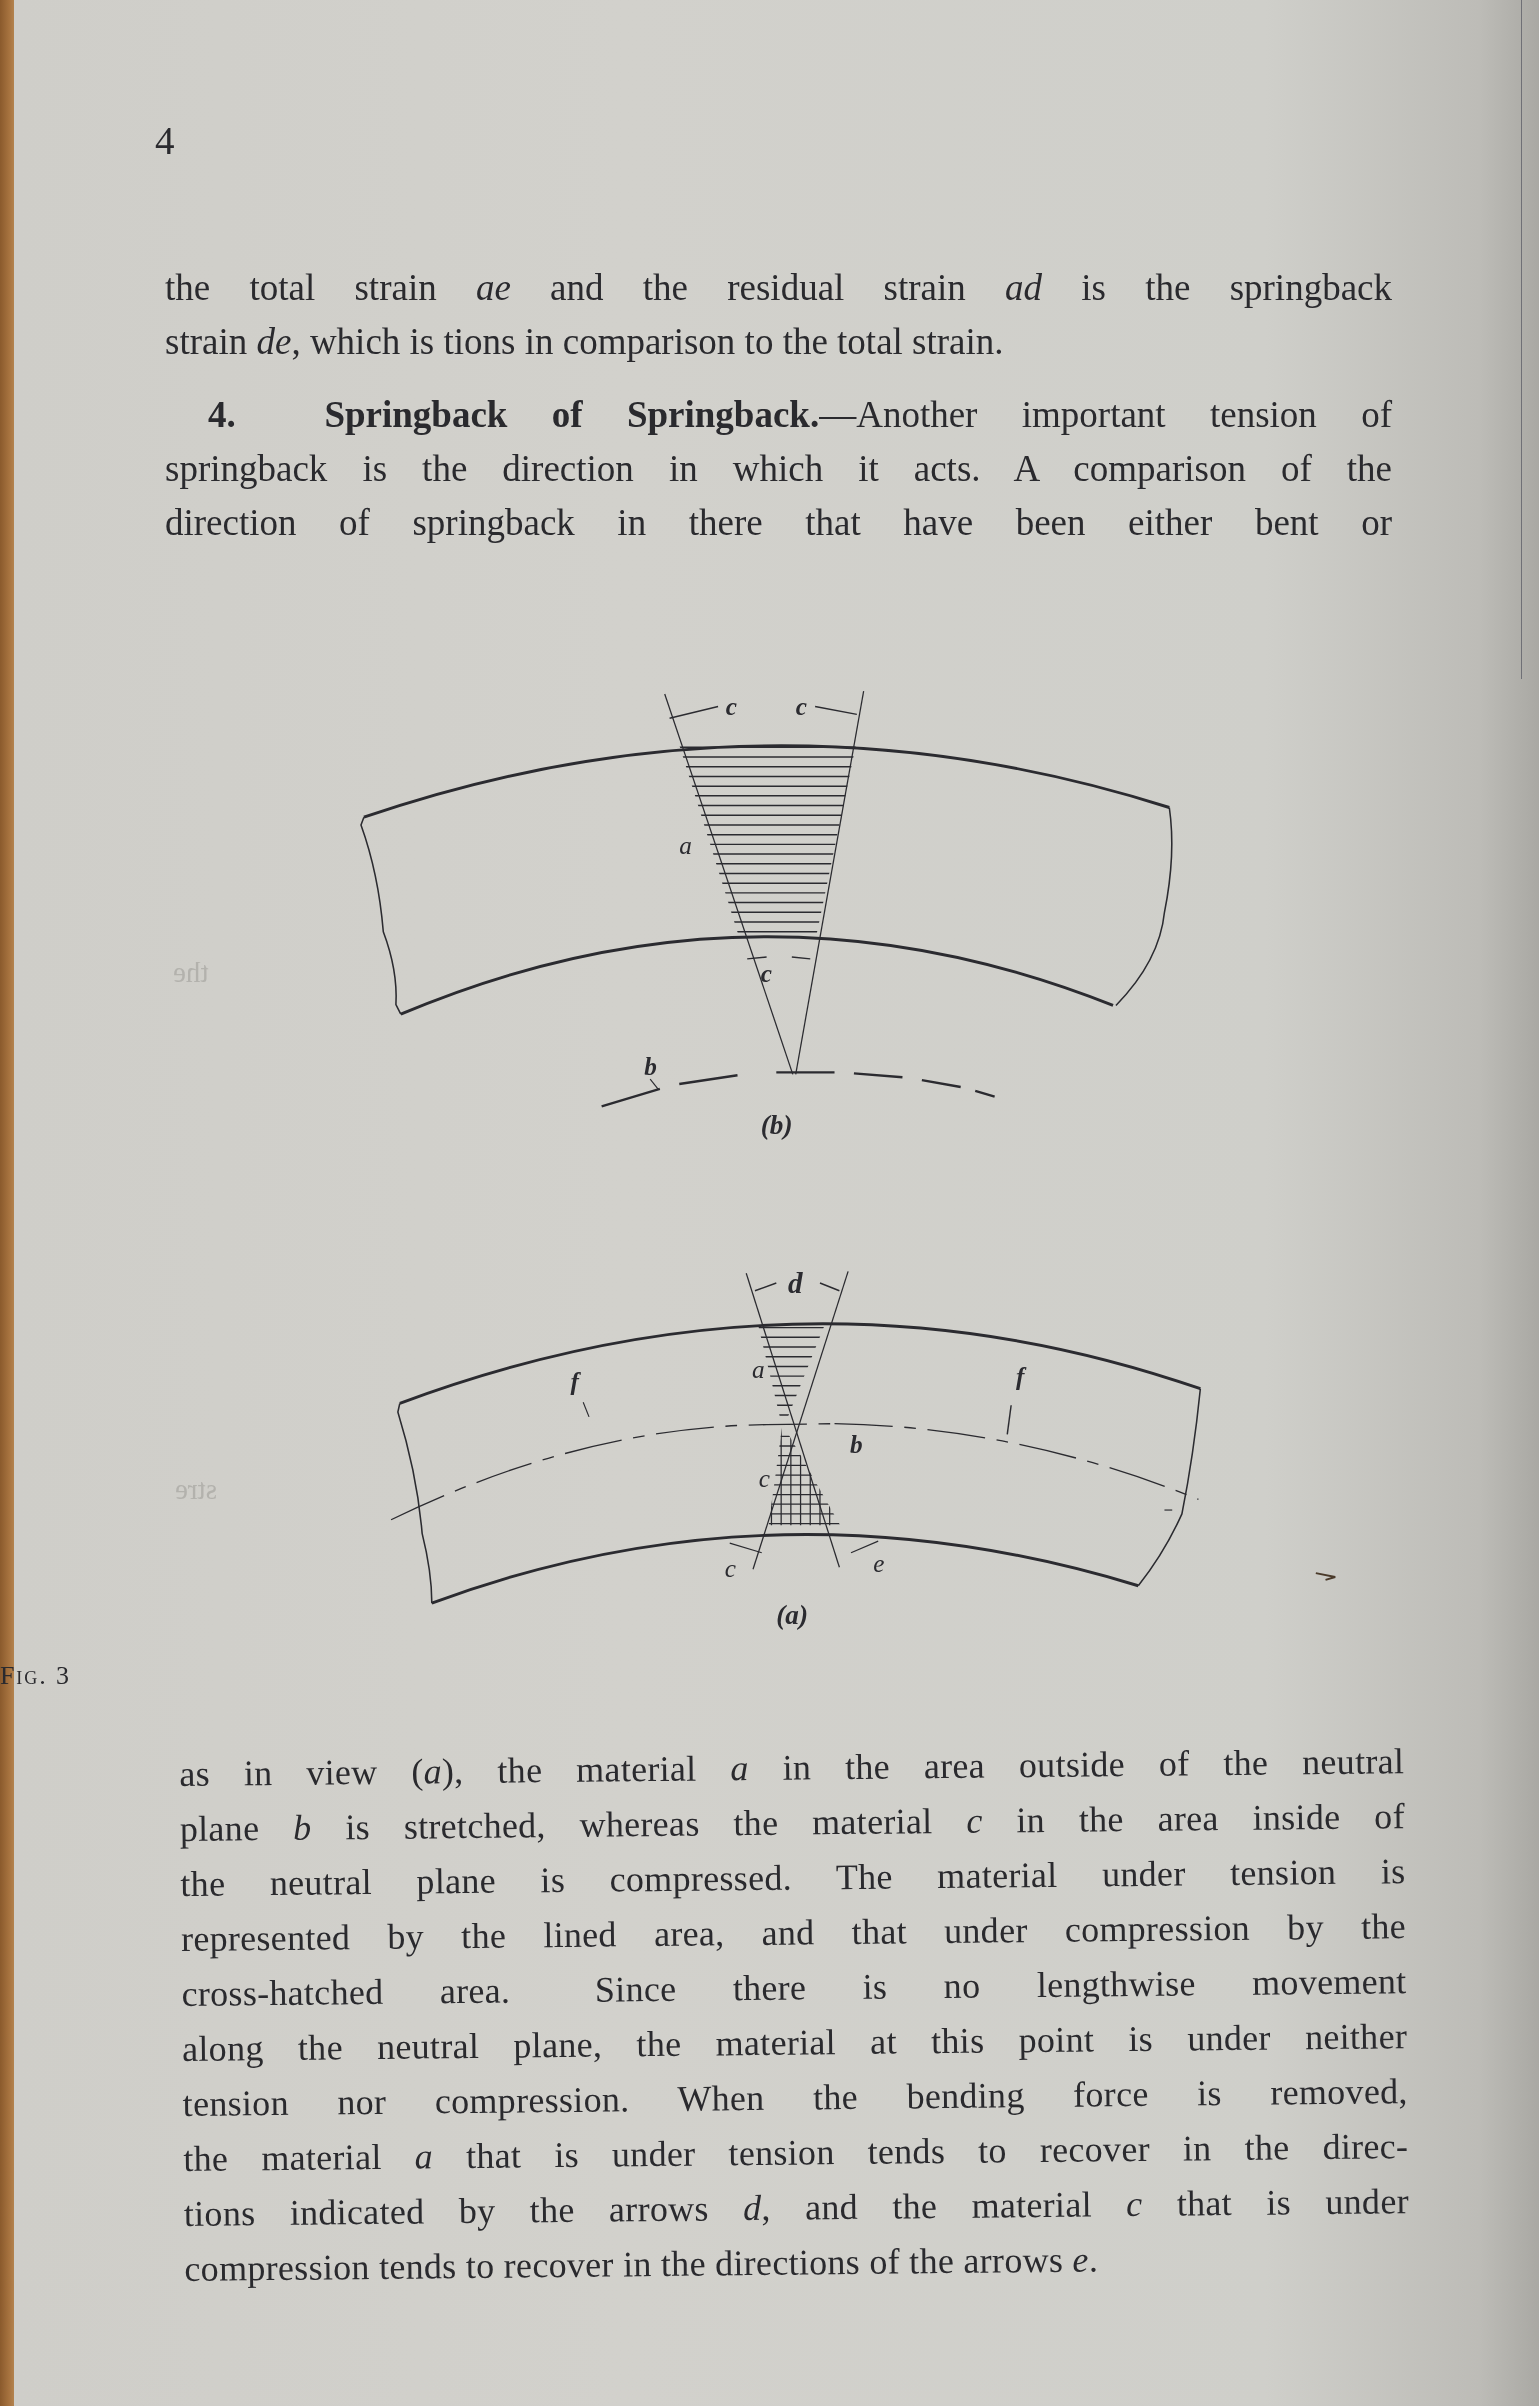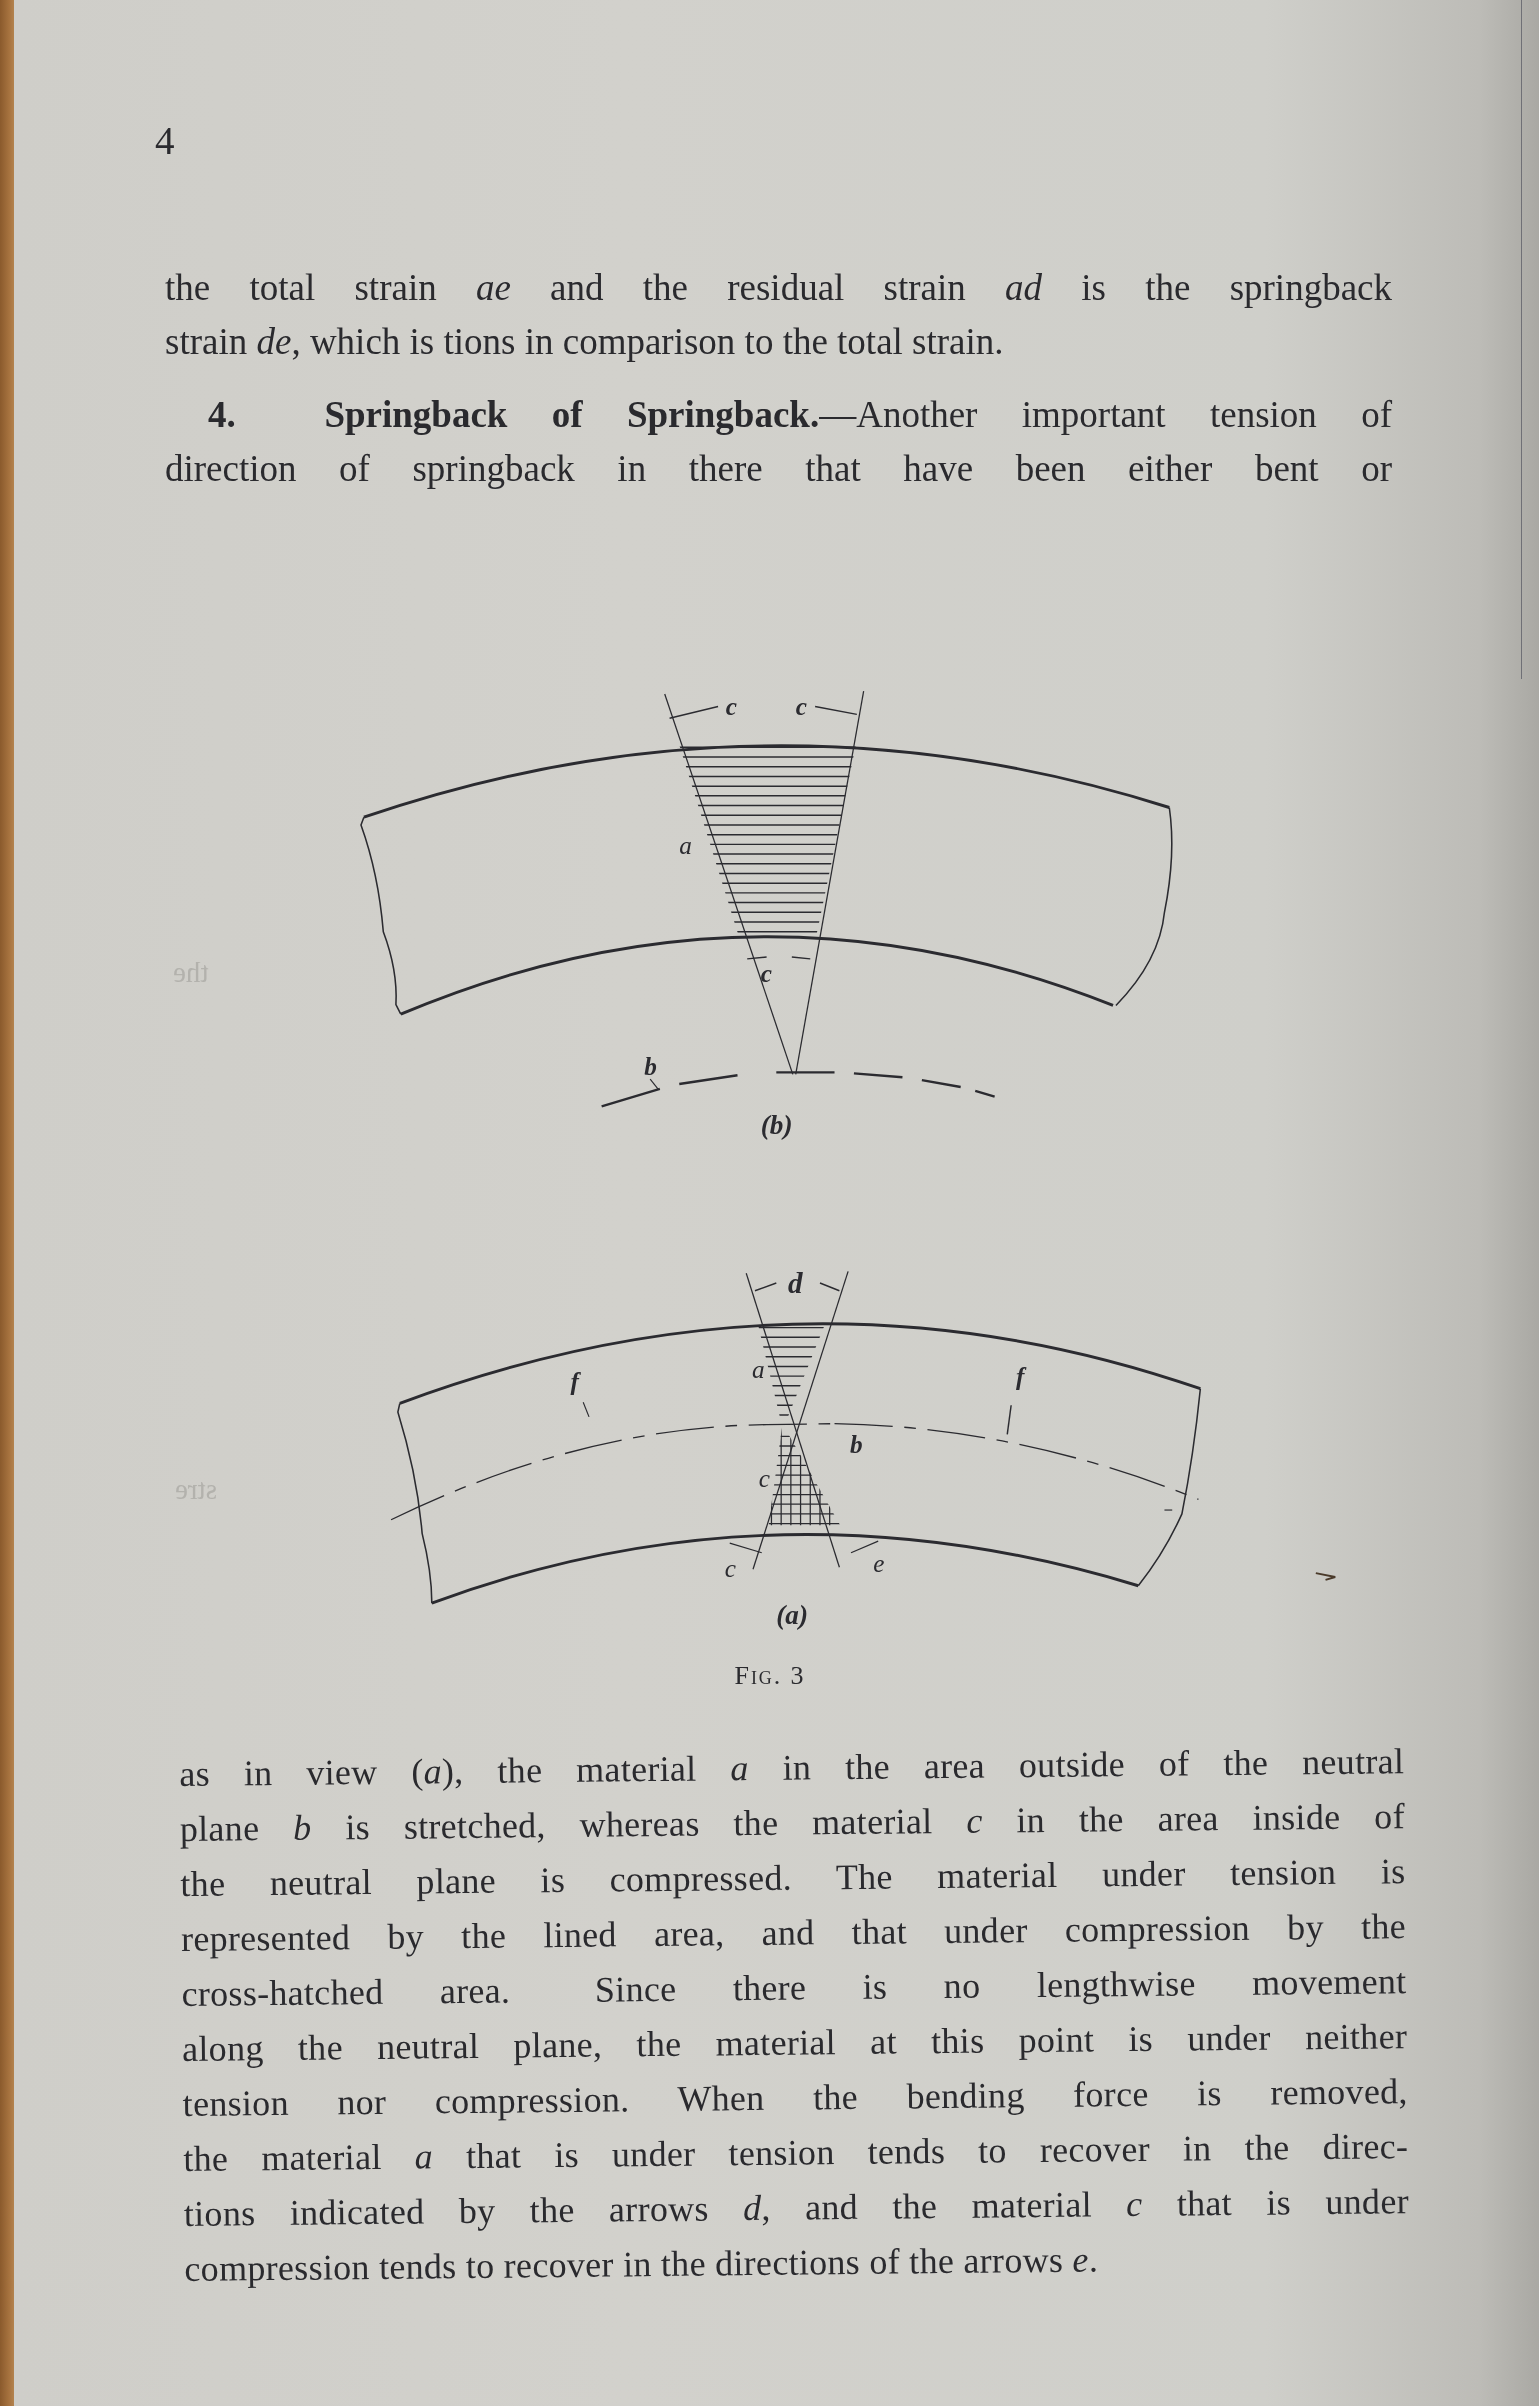--- a/index.html
+++ b/index.html
@@ -39,21 +39,21 @@
   .p2 { top: 388px; }
   .p3 { top: 1747px; left: 179px; width: 1225px; font-size: 36px; line-height: 55px; transform: rotate(-0.6deg); transform-origin: 0 0; }
   .p3 .line { letter-spacing: 0.3px; }
   i { font-style: italic; }
   b { font-weight: bold; }
   .figure {
     position: absolute; left: 0; top: 660px; width: 1540px; height: 1048px;
   }
   .figure svg { position: absolute; left: 0; top: 0; }
   .caption {
-    position: absolute; left: 0; top: 1661px; width: 1540px; text-align: center;
+    position: absolute; left: 0; top: 1661px; width: 1540px; 
     font-size: 26px; letter-spacing: 1.9px; font-variant: small-caps;
   }
   .ghost {
     position: absolute; color: #b3b2ad; font-size: 29px; transform: scaleX(-1);
   }
 </style>
 </head>
 <body>
 
 <div class="spine"></div>
@@ -74,20 +74,21 @@
   </span>
   <span class="line last">
     <span>strain </span><i>de</i><span>, which is tions in comparison to the total strain.</span>
   </span>
 </div>
 
 <div class="para p2">
   <span class="line" style="padding-left:43px; width:1184px;">
     <b>4.</b>&nbsp;&nbsp;<b>Springback of Springback.</b><span>—Another important tension of</span>
   </span>
+  <span class="line">springback is the direction in which it acts.  A comparison of the</span>
   <span class="line">direction of springback in there that have been either bent or</span>
 </div>
 
 <div class="figure">
   <svg width="1540" height="1048" viewBox="0 680 1587 1080">
     <defs>
       <clipPath id="wedgeB">
           <polygon points="697,758 884,758 840,970 763,970"></polygon>
         </clipPath>
       <clipPath id="wedgeAtop">

